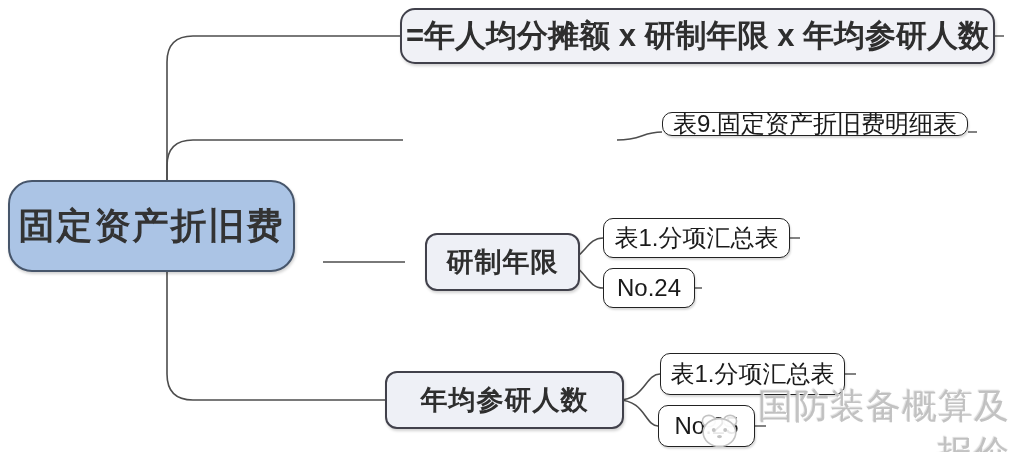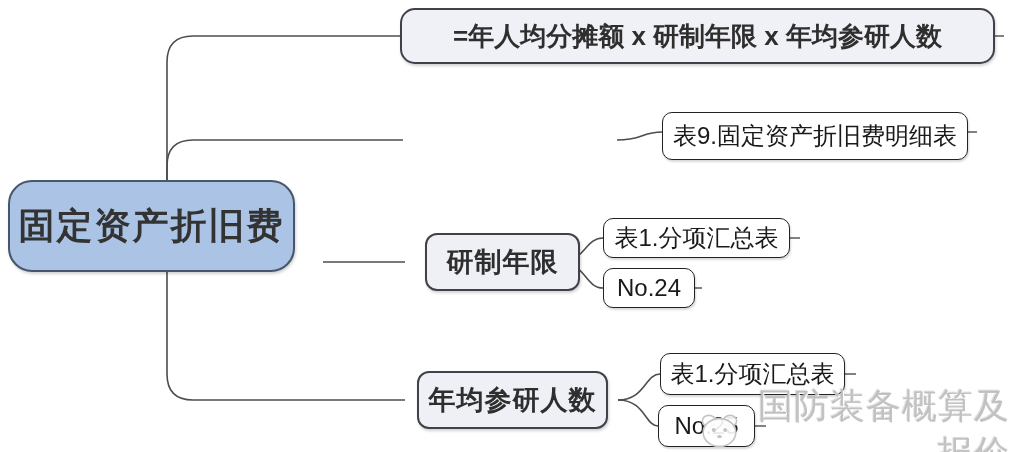--- a/index.html
+++ b/index.html
@@ -21,37 +21,37 @@
     box-shadow:1px 2px 3px rgba(0,0,0,0.18);
   }
   .root{
     left:8px;top:180px;width:287px;height:92px;
     background:#abc4e5;border:2px solid #47566b;border-radius:24px;
     font-size:36px;font-weight:bold;color:#333333;letter-spacing:2px;
   }
   .formula{
     left:400px;top:8px;width:595px;height:56px;
     background:#f0f1f6;border:2px solid #41414b;border-radius:15px;
-    font-size:26px;font-weight:bold;color:#2e2e2e;
+    font-size:31px;font-weight:bold;color:#2e2e2e;
   }
   .branch{
     background:#eef0f6;border:2px solid #41414b;border-radius:12px;
     font-size:27px;font-weight:bold;color:#2e2e2e;letter-spacing:1px;
   }
   .leaf{
     background:#ffffff;border:1.5px solid #222222;border-radius:10px;
     font-size:24px;font-weight:normal;color:#1a1a1a;
     box-shadow:1px 2px 2px rgba(0,0,0,0.15);
   }
   .b1{left:403px;top:112px;width:214px;height:56px;}
-  .b1c1{left:662px;top:112px;width:306px;height:48px;}
+  .b1c1{left:662px;top:112px;width:306px;height:24px;}
   .b2{left:425px;top:233px;width:155px;height:58px;}
   .b2c1{left:603px;top:218px;width:187px;height:40px;}
   .b2c2{left:603px;top:268px;width:92px;height:40px;}
-  .b3{left:417px;top:371px;width:191px;height:58px;}
+  .b3{left:385px;top:371px;width:239px;height:58px;}
   .b3c1{left:660px;top:353px;width:185px;height:42px;}
   .b3c2{left:658px;top:405px;width:97px;height:42px;}
   .watermark{
     position:absolute;left:695px;top:383px;z-index:2;
     display:flex;align-items:center;
     pointer-events:none;
   }
   .wm-text{
     font-size:35px;font-weight:normal;letter-spacing:1px;
     color:rgba(185,185,185,0.85);

